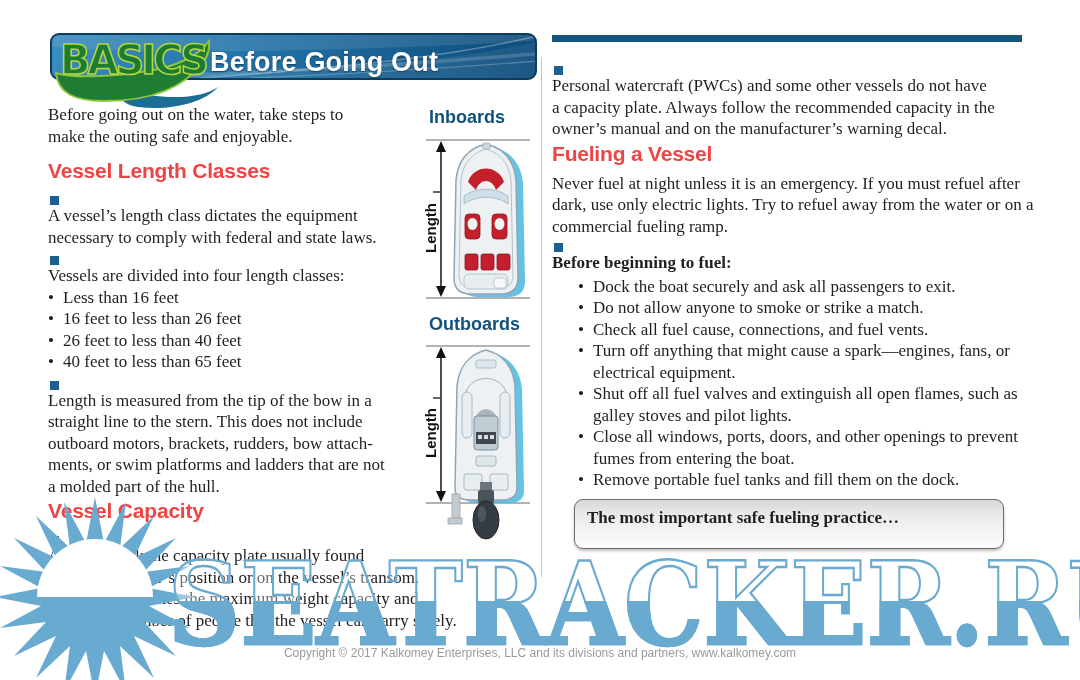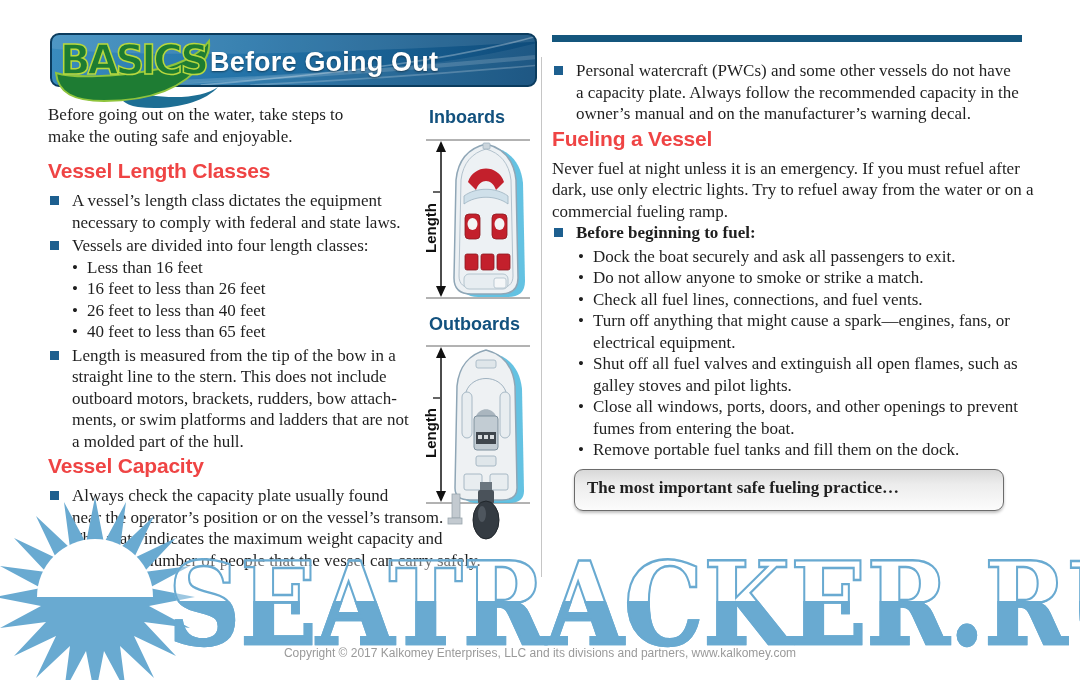--- a/index.html
+++ b/index.html
@@ -2,21 +2,21 @@
 <html><head>
 <meta charset="utf-8">
 <style>
   html,body{margin:0;padding:0;}
   .page{
     position:relative; width:1080px; height:680px; background:#ffffff;
     font-family:"Liberation Serif", serif; color:#1f1f1f; overflow:hidden;
   }
   
   .banner{
-    position:absolute; left:50px; top:33px; width:487px; height:54px;
+    position:absolute; left:50px; top:33px; width:487px; height:47px;
     border-radius:9px; border:2px solid #0b3c5e; box-sizing:border-box;
     background:linear-gradient(100deg,#3a8cbe 0%,#2373a8 40%,#0e4b7a 100%);
     overflow:hidden;
   }
   .banner-swoosh{position:absolute; inset:0; width:100%; height:100%;}
   .banner-title{
     position:absolute; left:158px; top:12px;
     font-family:"Liberation Sans", sans-serif; font-weight:bold; font-size:27px;
     color:#ffffff; letter-spacing:0.2px; text-shadow:0 1px 2px rgba(0,0,0,.45);
     white-space:nowrap;
@@ -27,42 +27,42 @@
 
   
   .t{white-space:pre-line; font-size:17px; line-height:21.5px;}
   h2.sec{
     font-family:"Liberation Sans", sans-serif; font-weight:bold; font-size:21px;
     color:#ef4444; margin:0 0 7px 0; letter-spacing:-0.2px;
   }
   .col-left{position:absolute; left:48px; top:104px; width:502px;}
   .col-right{position:absolute; left:552px; top:60px; width:508px;}
   .intro{margin-bottom:12px;}
-  .bullet-row{display:flex; margin-bottom:2px;}
+  .bullet-row{display:flex; margin-bottom:2px;flex-direction:column;}
   .sq{flex:0 0 9px; width:9px; height:9px; background:#1d5f8f; margin:6px 13px 0 2px;}
   .sub-list{margin-left:26px;}
   .sub-row{display:flex;}
   .dot{flex:0 0 15px; font-size:17px; line-height:21.5px;}
   .bold{font-weight:bold;}
   .mt18{margin-top:18px;}
   .mt24{margin-top:24px;}
 
   
   .diag-label{
     position:absolute; font-family:"Liberation Sans", sans-serif; font-weight:bold;
     font-size:18px; color:#12517e; white-space:nowrap;
   }
   .lbl-in{left:429px; top:107px;}
   .lbl-out{left:429px; top:314px;text-align:right;}
   .svg-in{position:absolute; left:424px; top:128px; width:112px; height:182px;}
   .svg-out{position:absolute; left:424px; top:336px; width:112px; height:206px;}
 
   
   .note{
-    margin:8px 0 0 22px; width:404px; padding:7px 12px 12px 12px;
+    margin:8px 0 0 22px; width:404px; padding:7px 12px 20px 12px;
     border:1.6px solid #6b6b6b; border-radius:9px;
     background:linear-gradient(180deg,#d8d8d8 0%,#ececec 35%,#fcfcfc 100%);
     box-shadow:0 2px 3px rgba(0,0,0,0.25);
   }
   .note-title{font-weight:bold; font-size:17px; line-height:21px;}
   .note-body{white-space:pre-line; font-size:15.2px; line-height:21px;}
 
   
   .footer{
     position:absolute; left:0; top:646px; width:1080px; text-align:center;
@@ -243,21 +243,21 @@
       <div class="sub-row">
           <span class="dot">•</span>
           <div class="t">Dock the boat securely and ask all passengers to exit.</div>
         </div>
       <div class="sub-row">
           <span class="dot">•</span>
           <div class="t">Do not allow anyone to smoke or strike a match.</div>
         </div>
       <div class="sub-row">
           <span class="dot">•</span>
-          <div class="t">Check all fuel lines, connections, and fuel vents.</div>
+          <div class="t">Check all fuel cause, connections, and fuel vents.</div>
         </div>
       <div class="sub-row">
           <span class="dot">•</span>
           <div class="t">Turn off anything that might cause a spark—engines, fans, or
 electrical equipment.</div>
         </div>
       <div class="sub-row">
           <span class="dot">•</span>
           <div class="t">Shut off all fuel valves and extinguish all open flames, such as
 galley stoves and pilot lights.</div>

